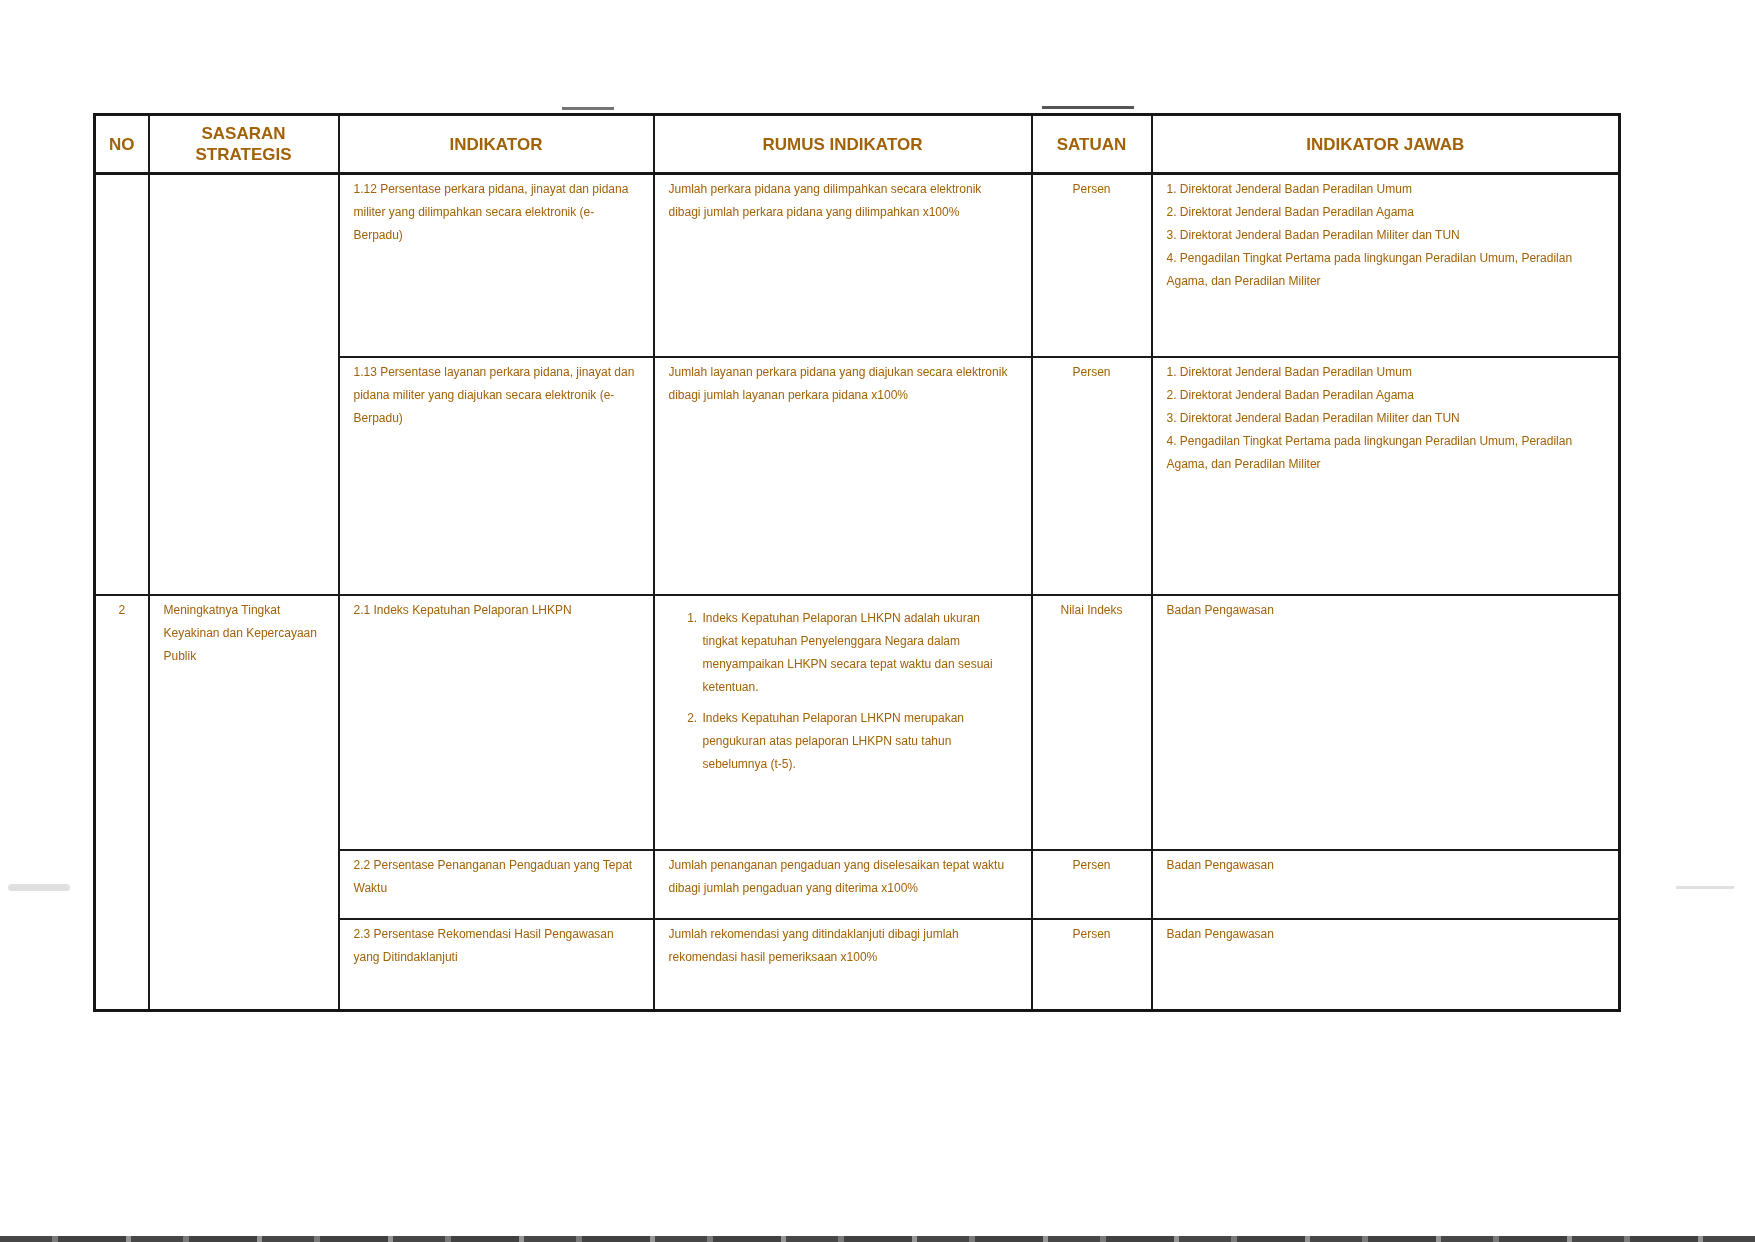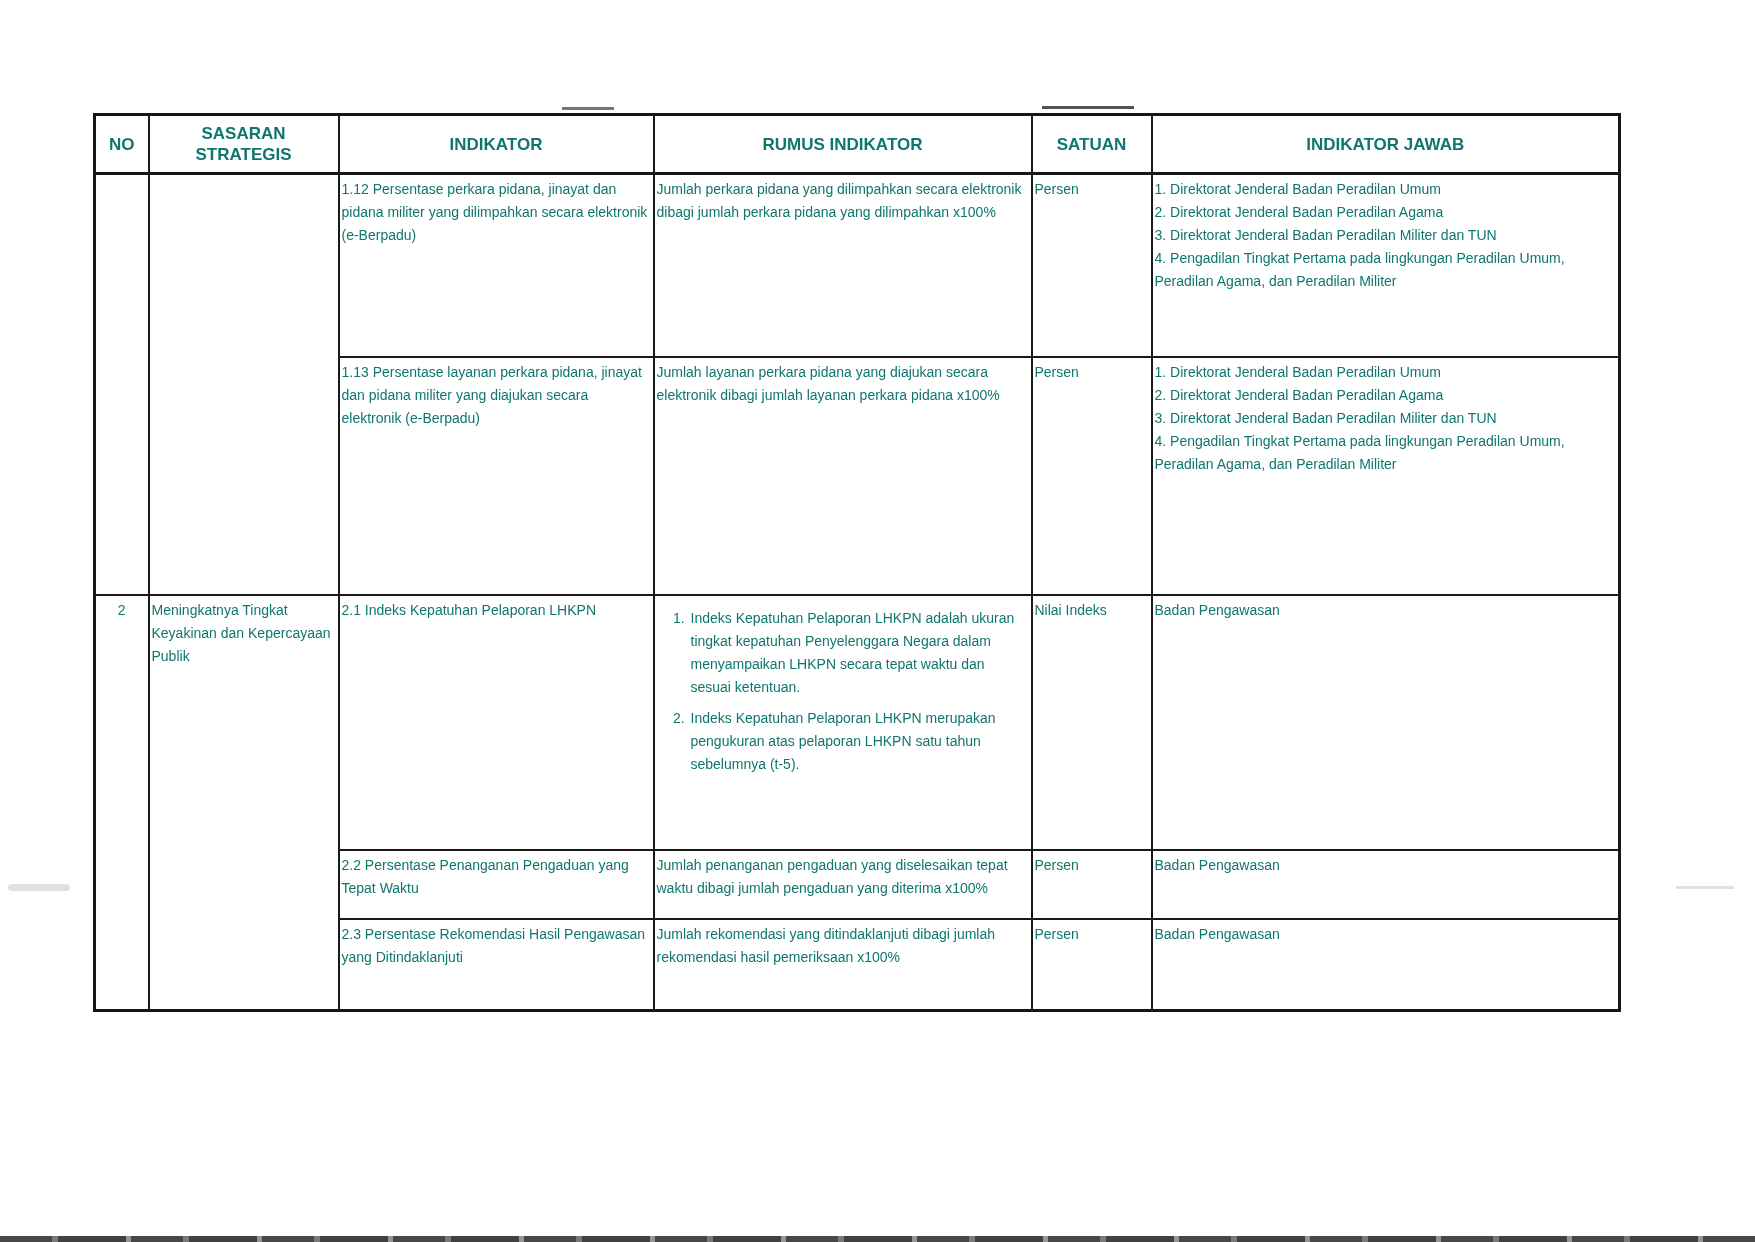--- a/index.html
+++ b/index.html
@@ -2,55 +2,55 @@
 <html><head>
 <meta charset="utf-8">
 <style>
   html,body{margin:0;padding:0;background:#ffffff;}
   .page{
     position:relative;
     width:1755px;height:1242px;
     background:#ffffff;
     overflow:hidden;
     font-family:"Liberation Sans", sans-serif;
-    color:#0f766e;
+    color:#a16207;
   }
   table.doc-table{
     position:absolute;
     left:93px;top:113px;
     width:1525px;
     border-collapse:collapse;
     table-layout:fixed;
     border:3px solid #161616;
   }
   .doc-table th,.doc-table td{
     border:2px solid #1a1a1a;
     vertical-align:top;
-    padding:3px 2px;
-    font-size:14px;
+    padding:3px 14px;
+    font-size:12px;
     line-height:23px;
     overflow:hidden;
   }
   .doc-table thead th{
     border-bottom:3px solid #161616;
     vertical-align:middle;
     text-align:center;
     font-size:17px;
     line-height:21px;
     font-weight:bold;
     padding:2px 4px;
   }
   .h-header{height:59px;}
   .h-r112{height:183px;}
   .h-r113{height:238px;}
   .h-r21{height:255px;}
   .h-r22{height:69px;}
   .h-r23{height:92px;}
   td.no-cell{text-align:center;}
-  td.satuan-cell{margin-top:36px;}
+  td.satuan-cell{text-align:center;margin-top:36px;}
   td.pre{white-space:pre-line;}
   ol.rumus-list{
     margin:0;
     padding-left:24px;
   }
   ol.rumus-list li{
     padding-left:2px;
     margin:8px;
   }
   

